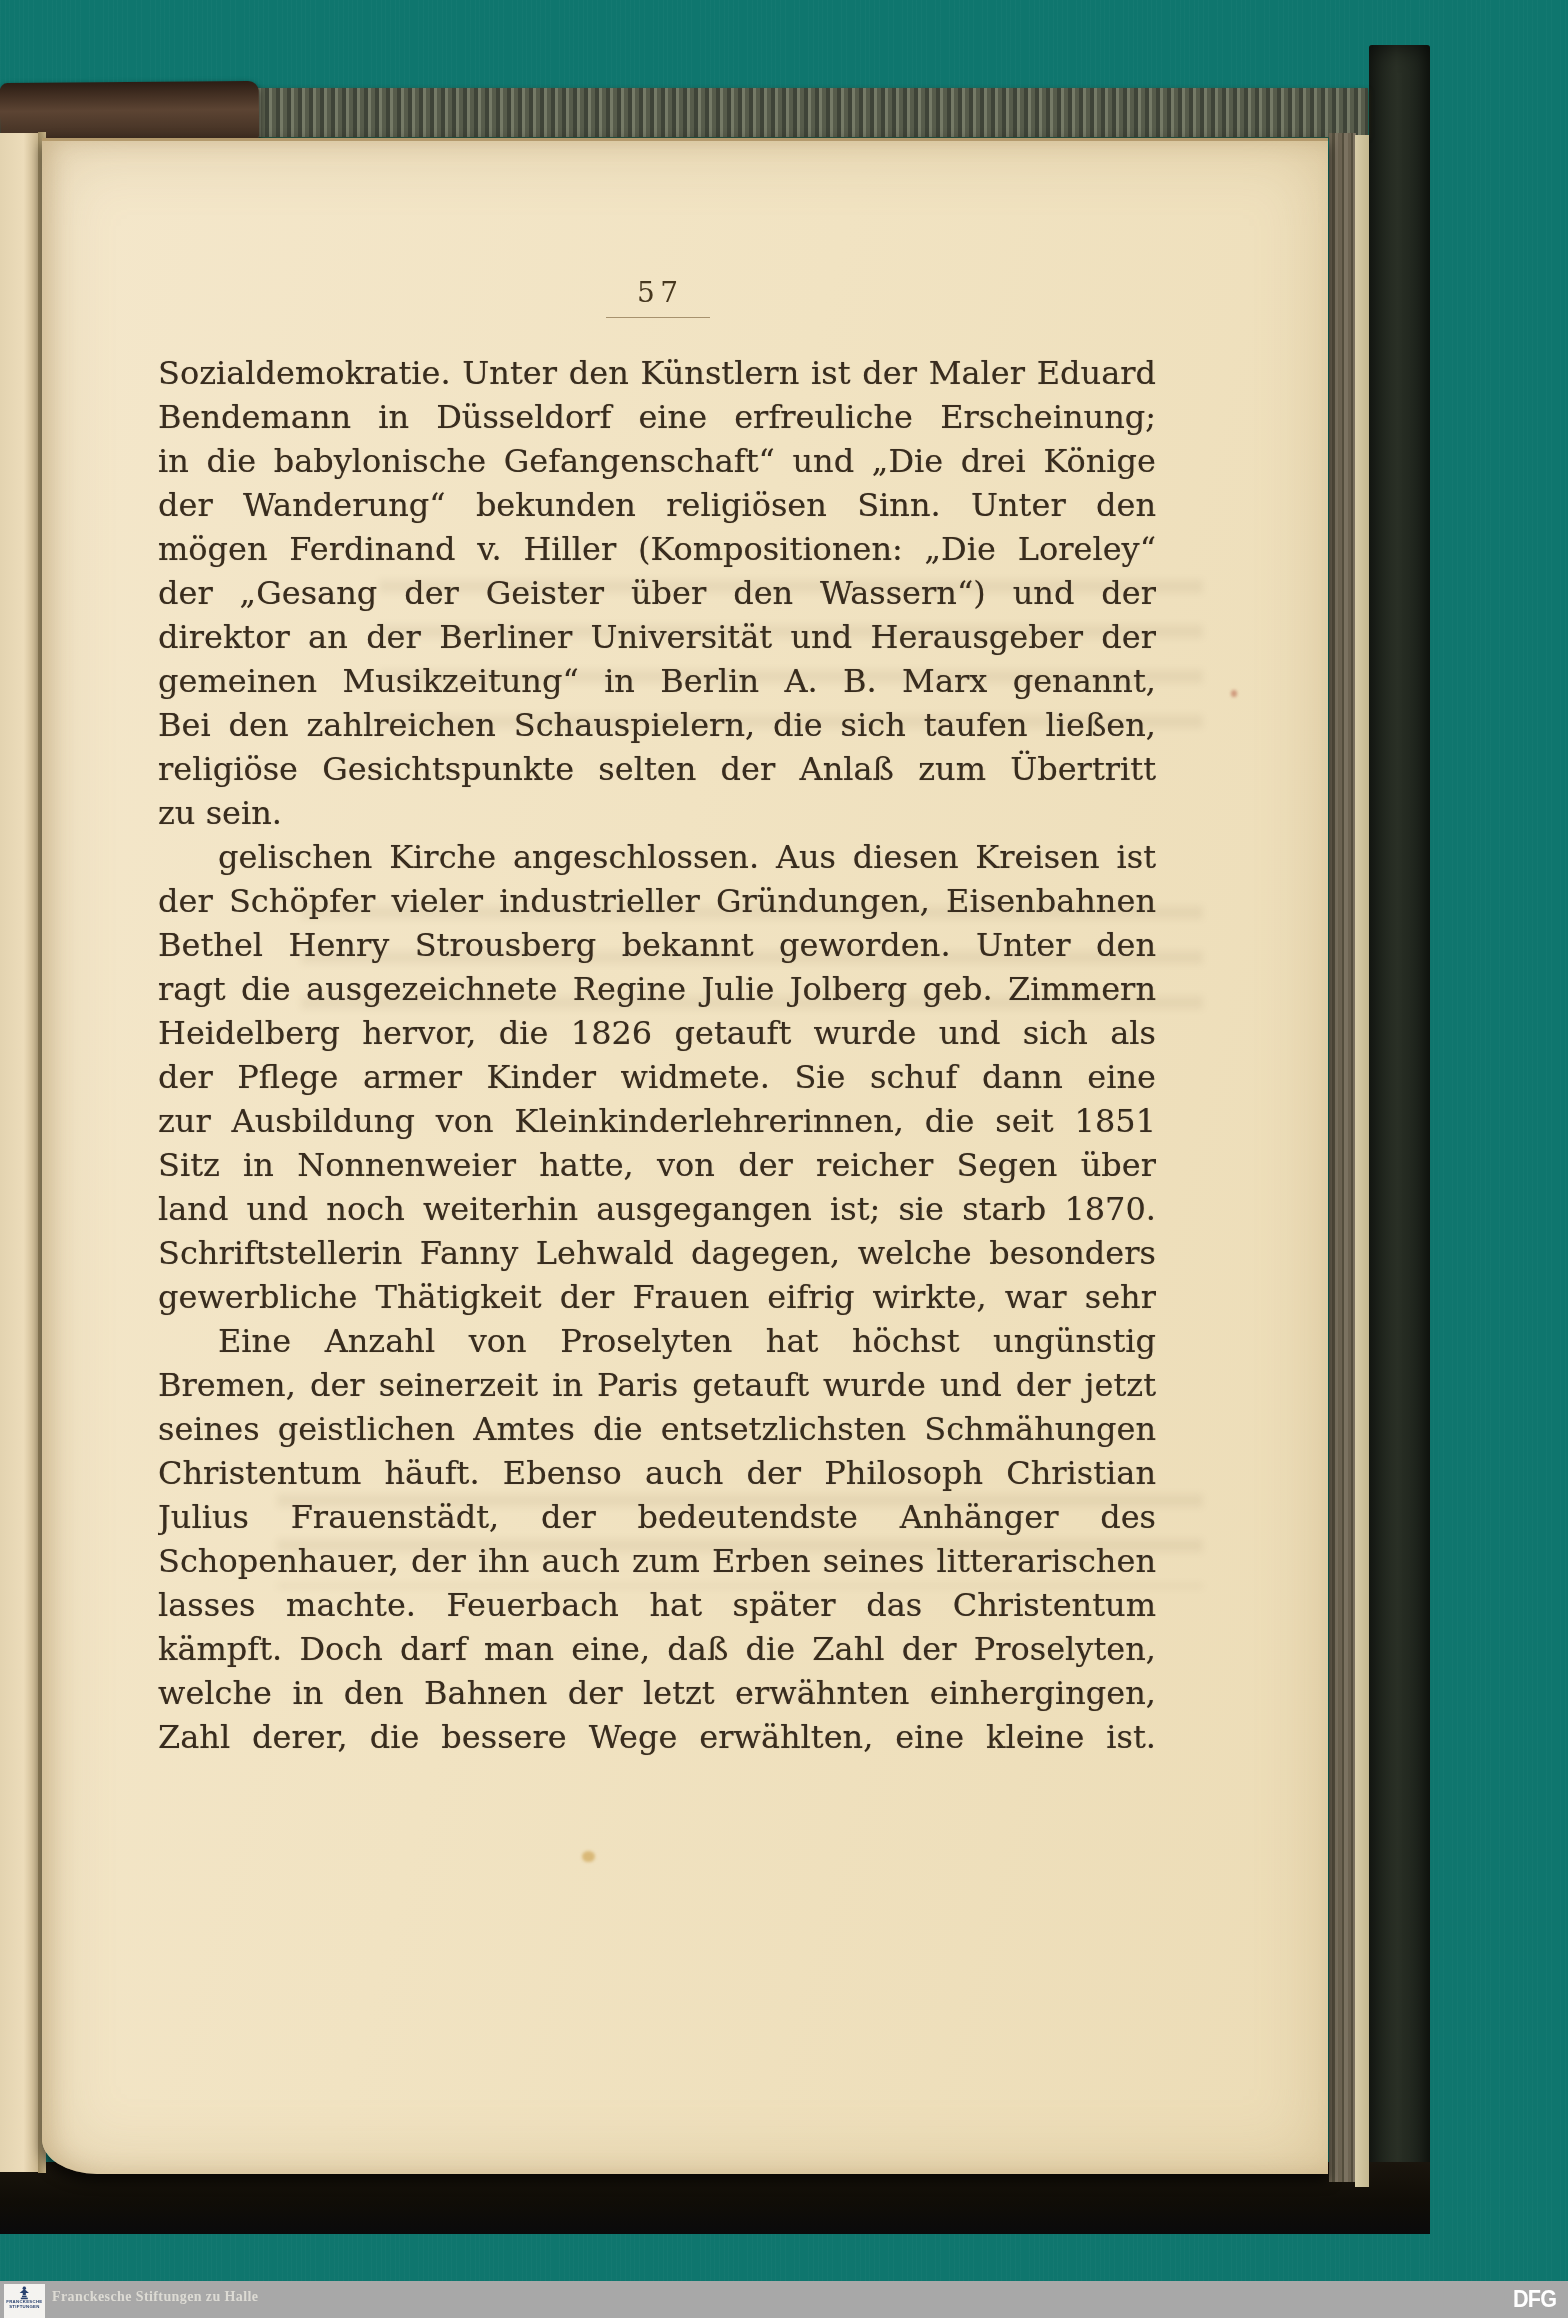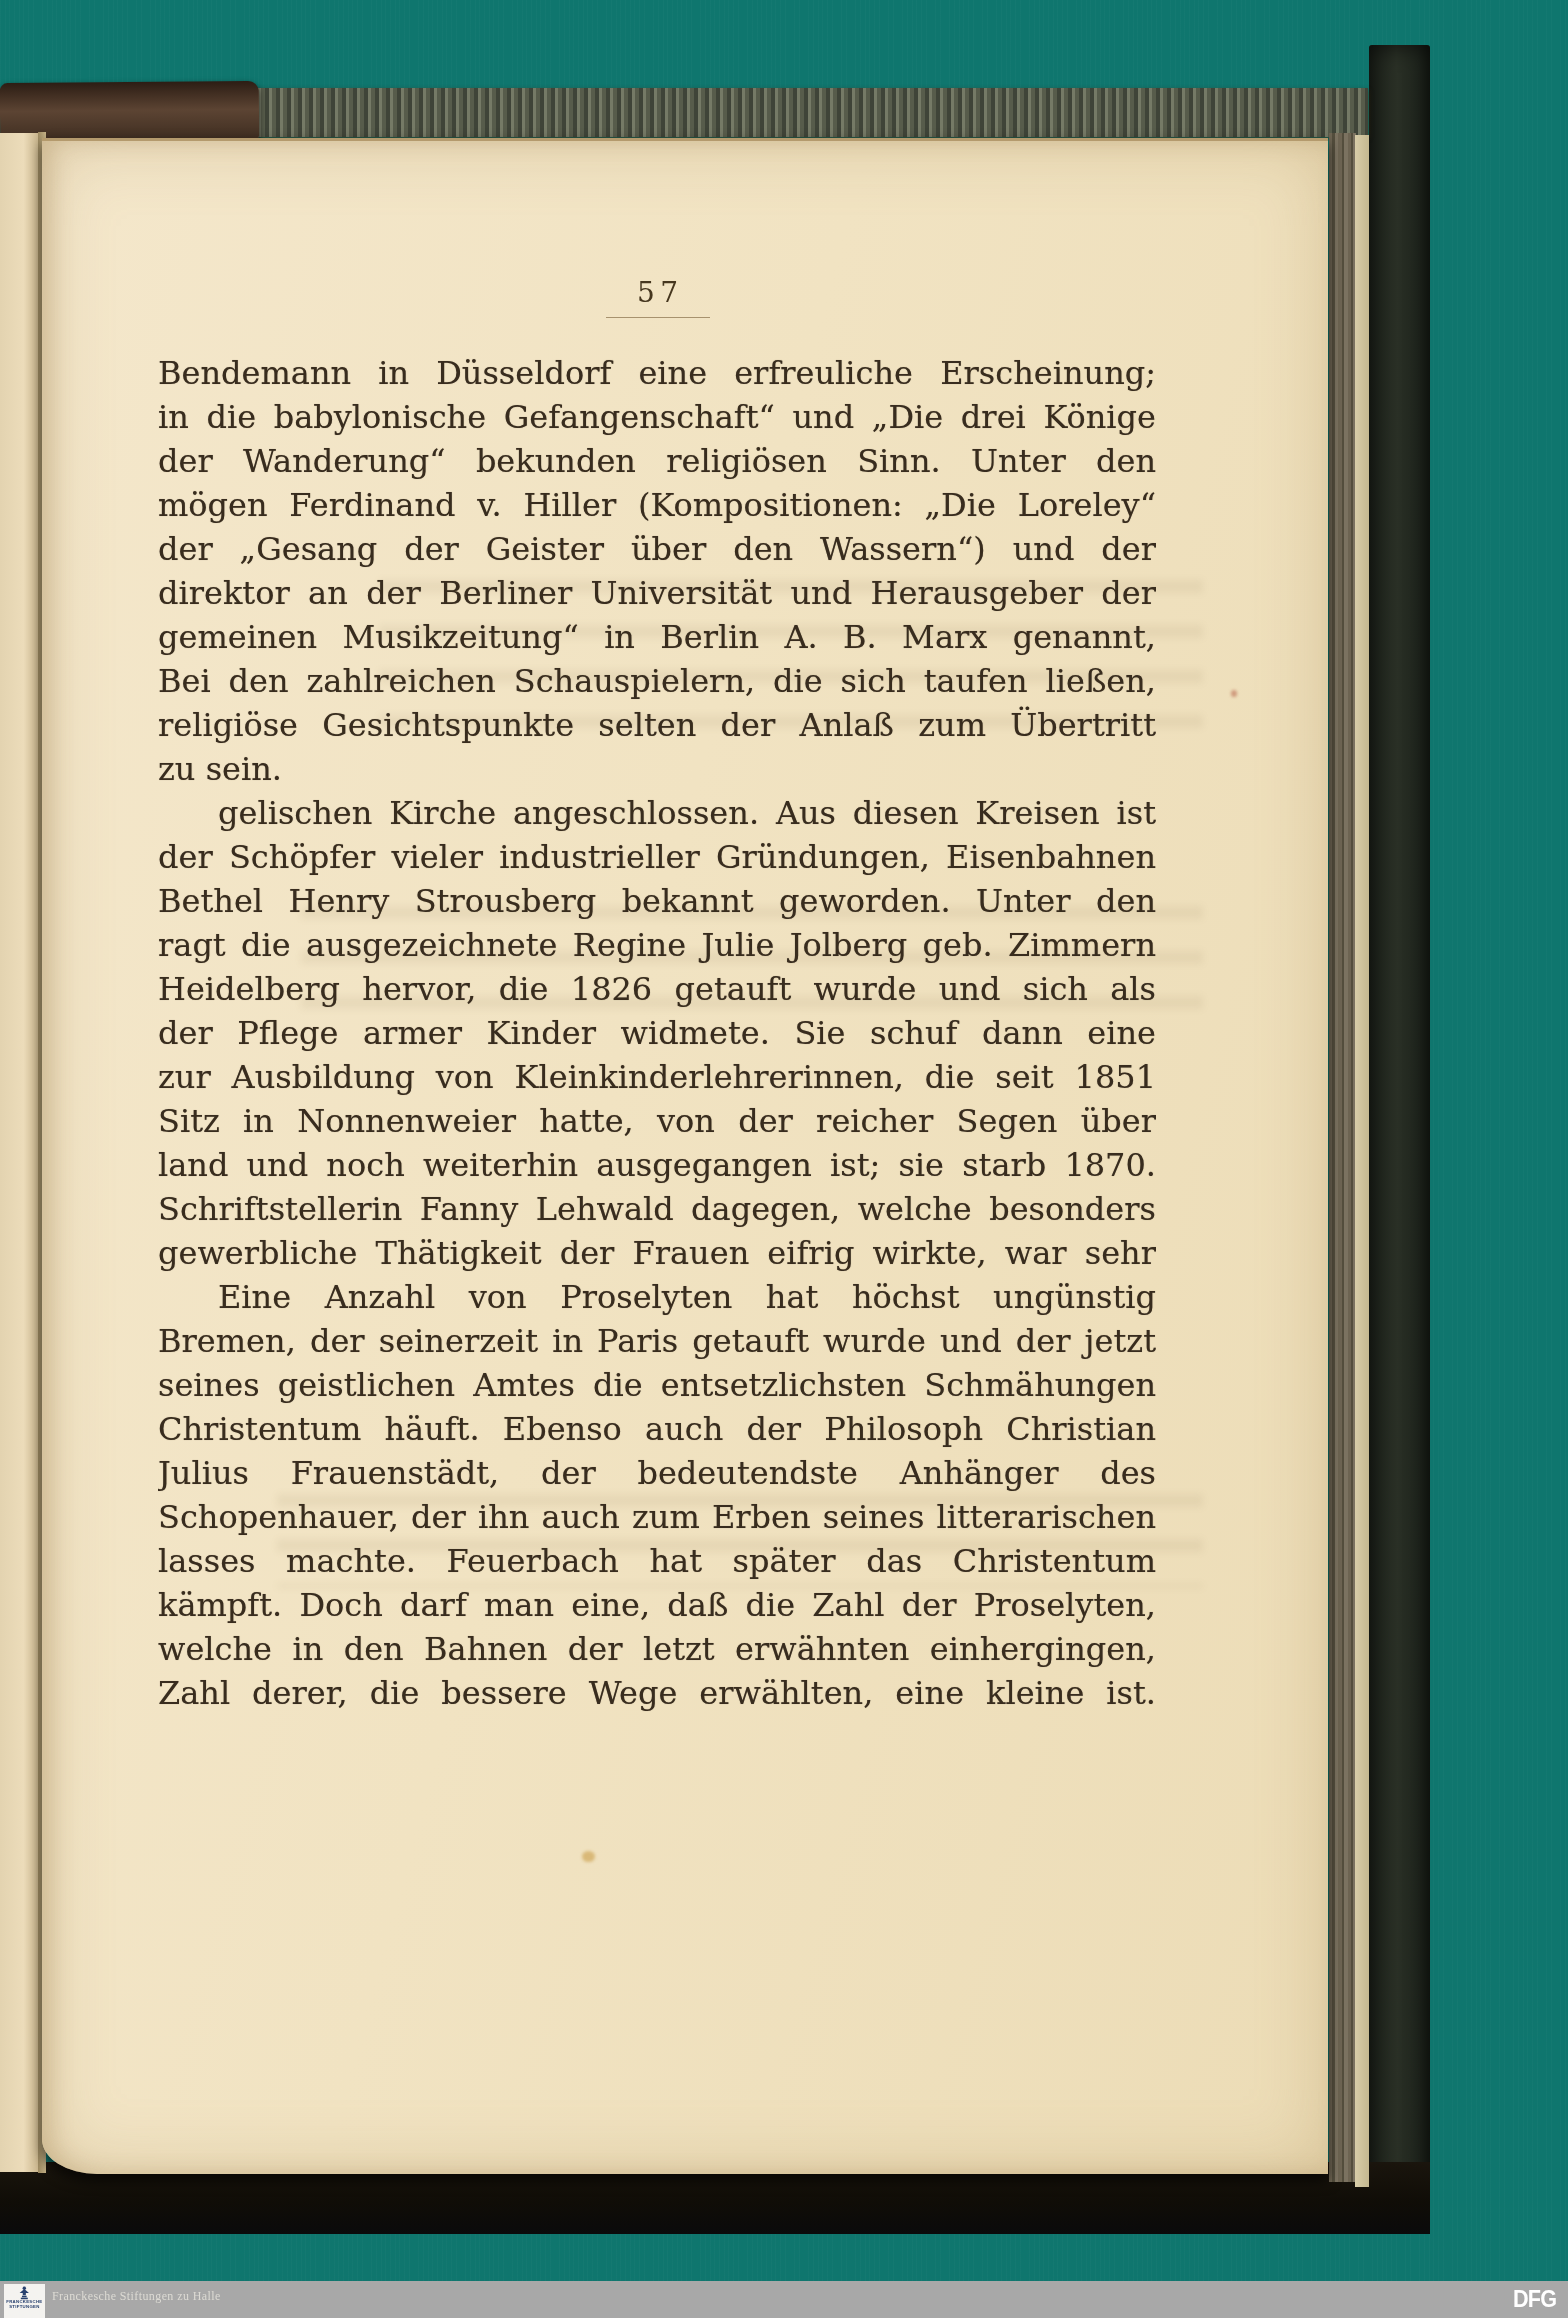--- a/index.html
+++ b/index.html
@@ -67,22 +67,22 @@
   .line.last{text-align-last:left;}
   .para.indent .line:first-child{text-indent:60px;}
 
   
   .footer-bar{position:absolute;left:0;top:2281px;width:1569px;height:38px;
     background:#a8a8a8;font-family:"Liberation Serif",serif;}
   .logo-box{position:absolute;left:3.9px;top:3.1px;width:41px;height:35px;background:#f4f3f0;
     display:flex;flex-direction:column;align-items:center;justify-content:flex-start;padding-top:2.4px;box-sizing:border-box;}
   .logo-caption{font-family:"Liberation Sans",sans-serif;font-size:4.3px;line-height:4.7px;
     color:#27406e;letter-spacing:0.3px;font-weight:bold;}
-  .institution{position:absolute;left:52px;top:7.8px;font-size:12px;color:#dddbd4;
-    letter-spacing:0.4px;}
+  .institution{position:absolute;left:52px;top:7.8px;font-size:14px;color:#dddbd4;
+    letter-spacing:0.4px;font-weight:bold;}
   .dfg{position:absolute;right:11px;top:4.7px;font-family:"Liberation Sans",sans-serif;
     font-weight:bold;font-size:23.5px;color:#ffffff;letter-spacing:-0.8px;transform:scaleX(.92);}
 </style>
 </head>
 <body>
 
 <div class="screenshot">
 
   <div class="cover-right"></div>
   <div class="book-bottom"></div>
@@ -100,20 +100,21 @@
     <div class="spot s1"></div>
     <div class="spot s2"></div>
 
     <div class="pagenum-wrap">
       <div class="pagenum">57</div>
       <div class="pagenum-rule"></div>
     </div>
 
     <div class="text-block">
         <div class="para">
+          <div class="line">Sozialdemokratie. Unter den Künstlern ist der Maler Eduard</div>
           <div class="line">Bendemann in Düsseldorf eine erfreuliche Erscheinung; seine</div>
           <div class="line">in die babylonische Gefangenschaft“ und „Die drei Könige auf</div>
           <div class="line">der Wanderung“ bekunden religiösen Sinn. Unter den Musikern</div>
           <div class="line">mögen Ferdinand v. Hiller (Kompositionen: „Die Loreley“ und</div>
           <div class="line">der „Gesang der Geister über den Wassern“) und der Musik=</div>
           <div class="line">direktor an der Berliner Universität und Herausgeber der „All=</div>
           <div class="line">gemeinen Musikzeitung“ in Berlin A. B. Marx genannt, werden.</div>
           <div class="line">Bei den zahlreichen Schauspielern, die sich taufen ließen, scheinen</div>
           <div class="line">religiöse Gesichtspunkte selten der Anlaß zum Übertritt gewesen</div>
           <div class="line last">zu sein.</div>

